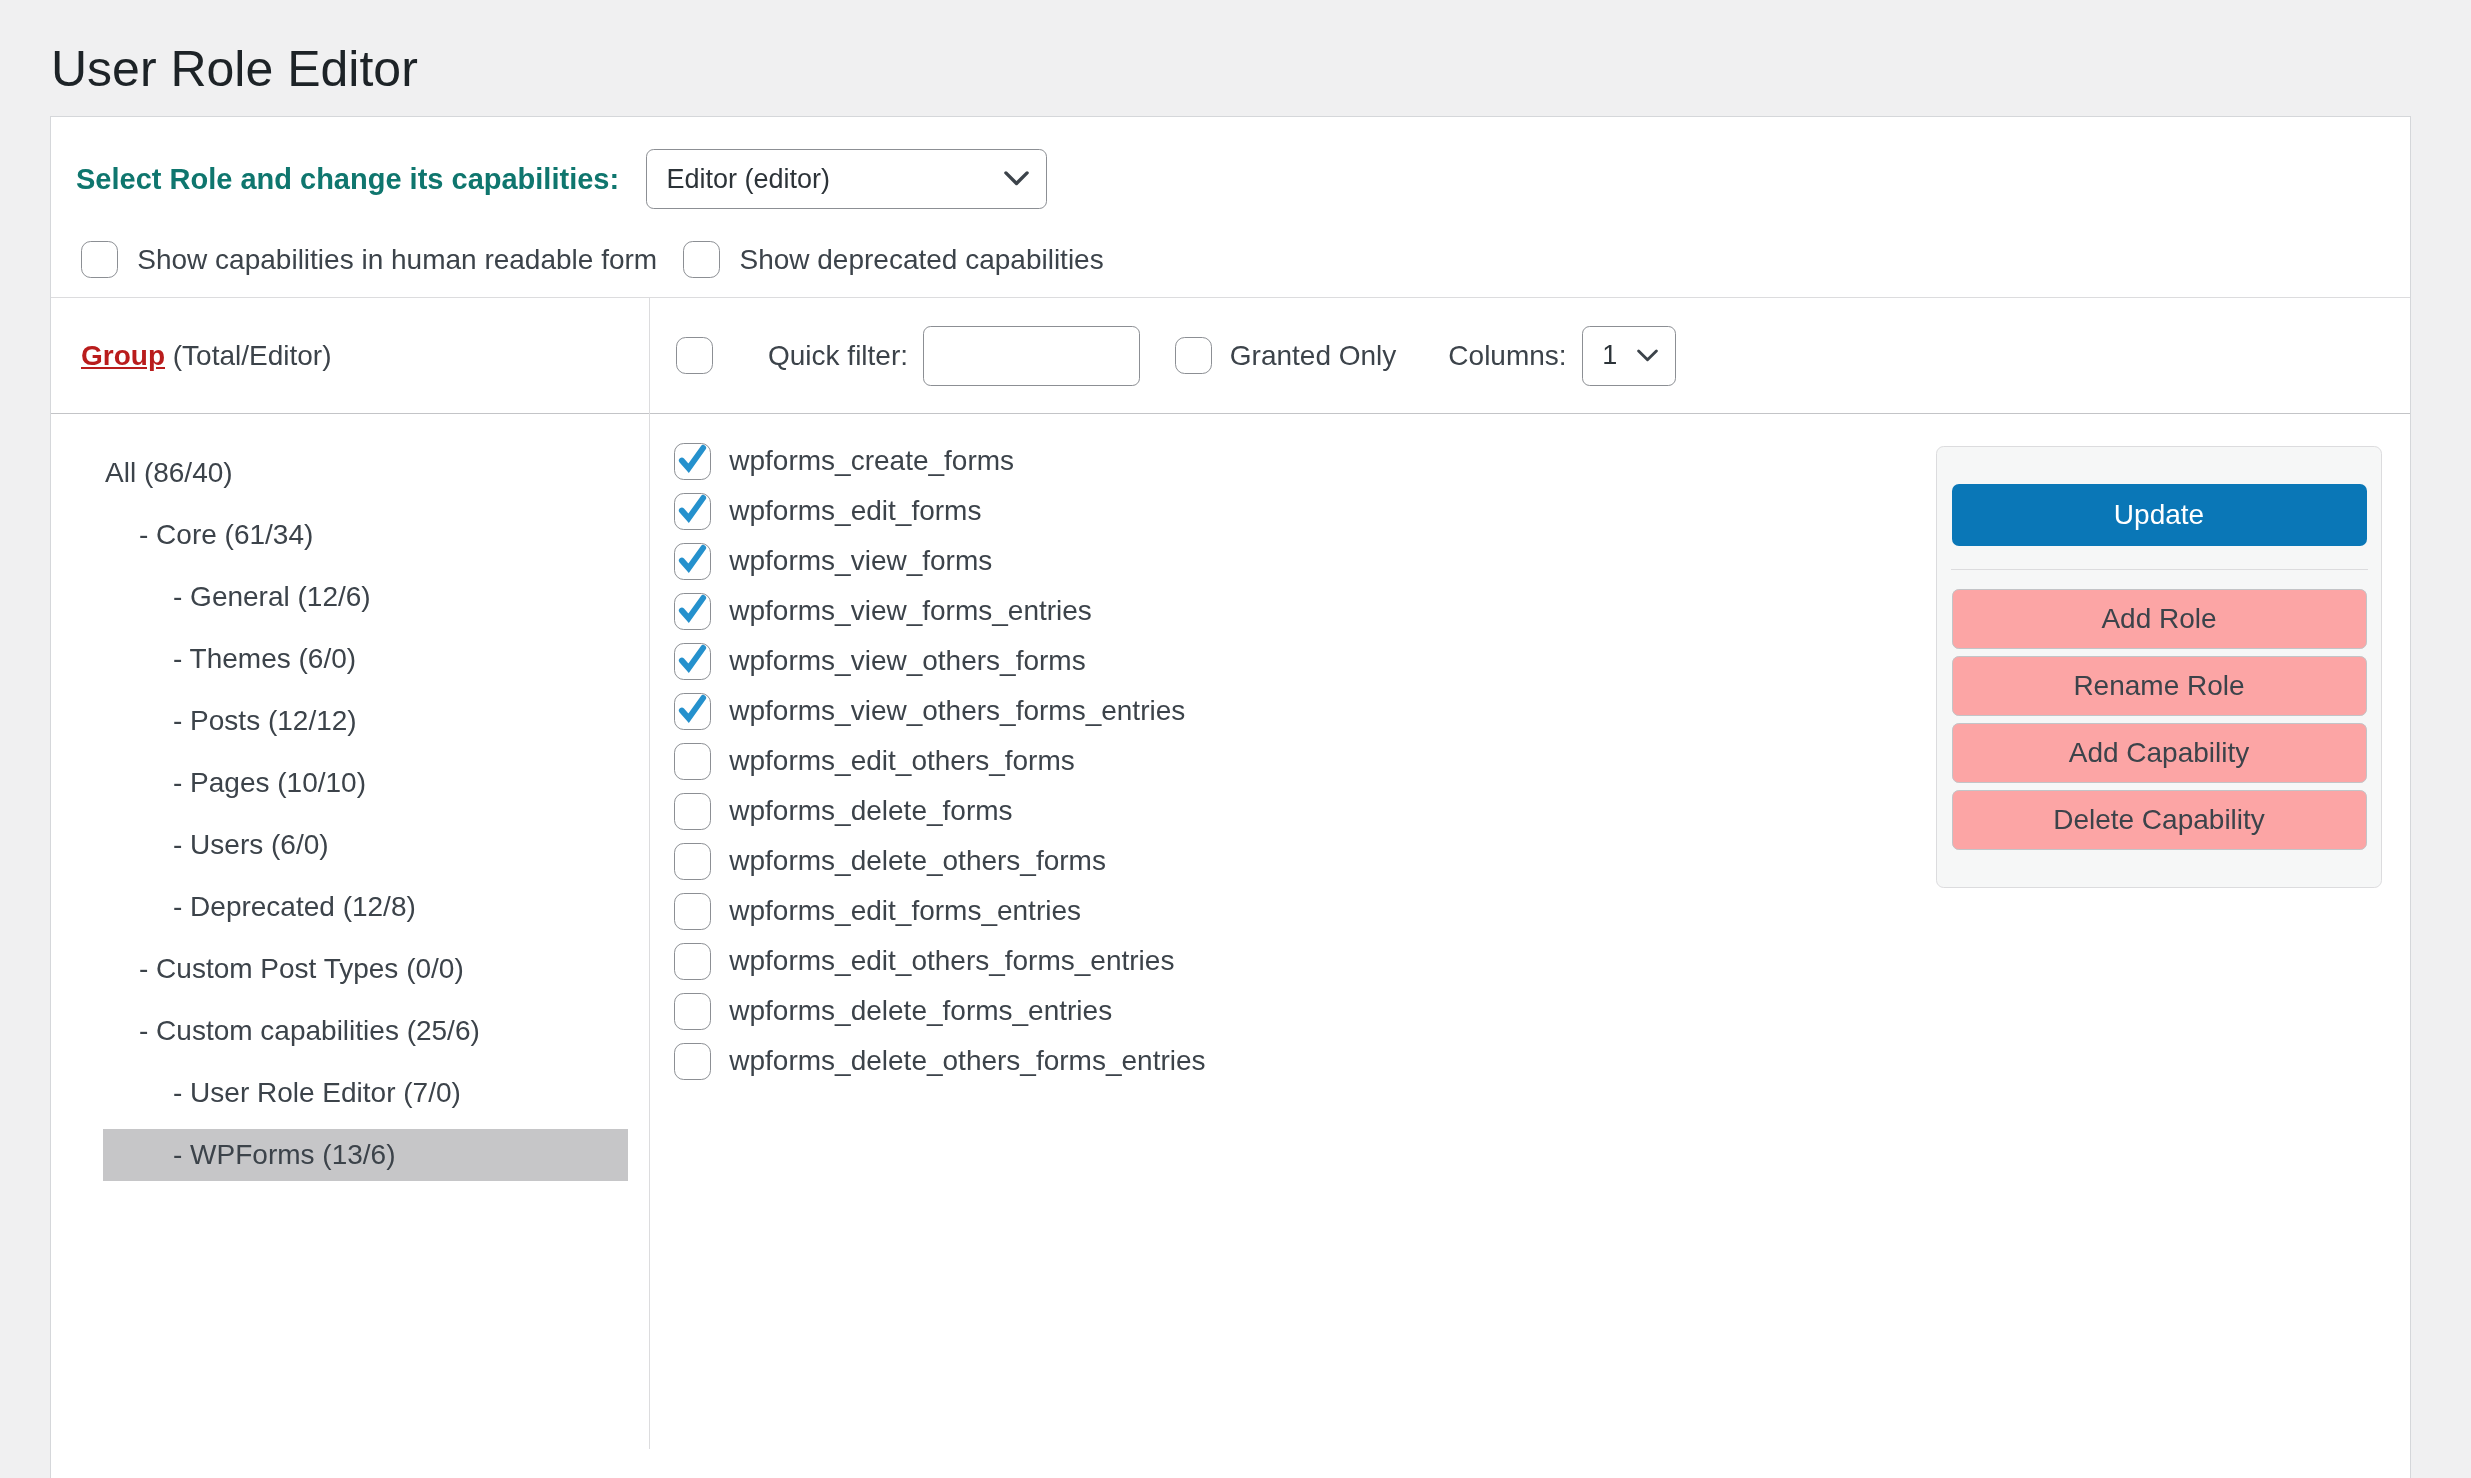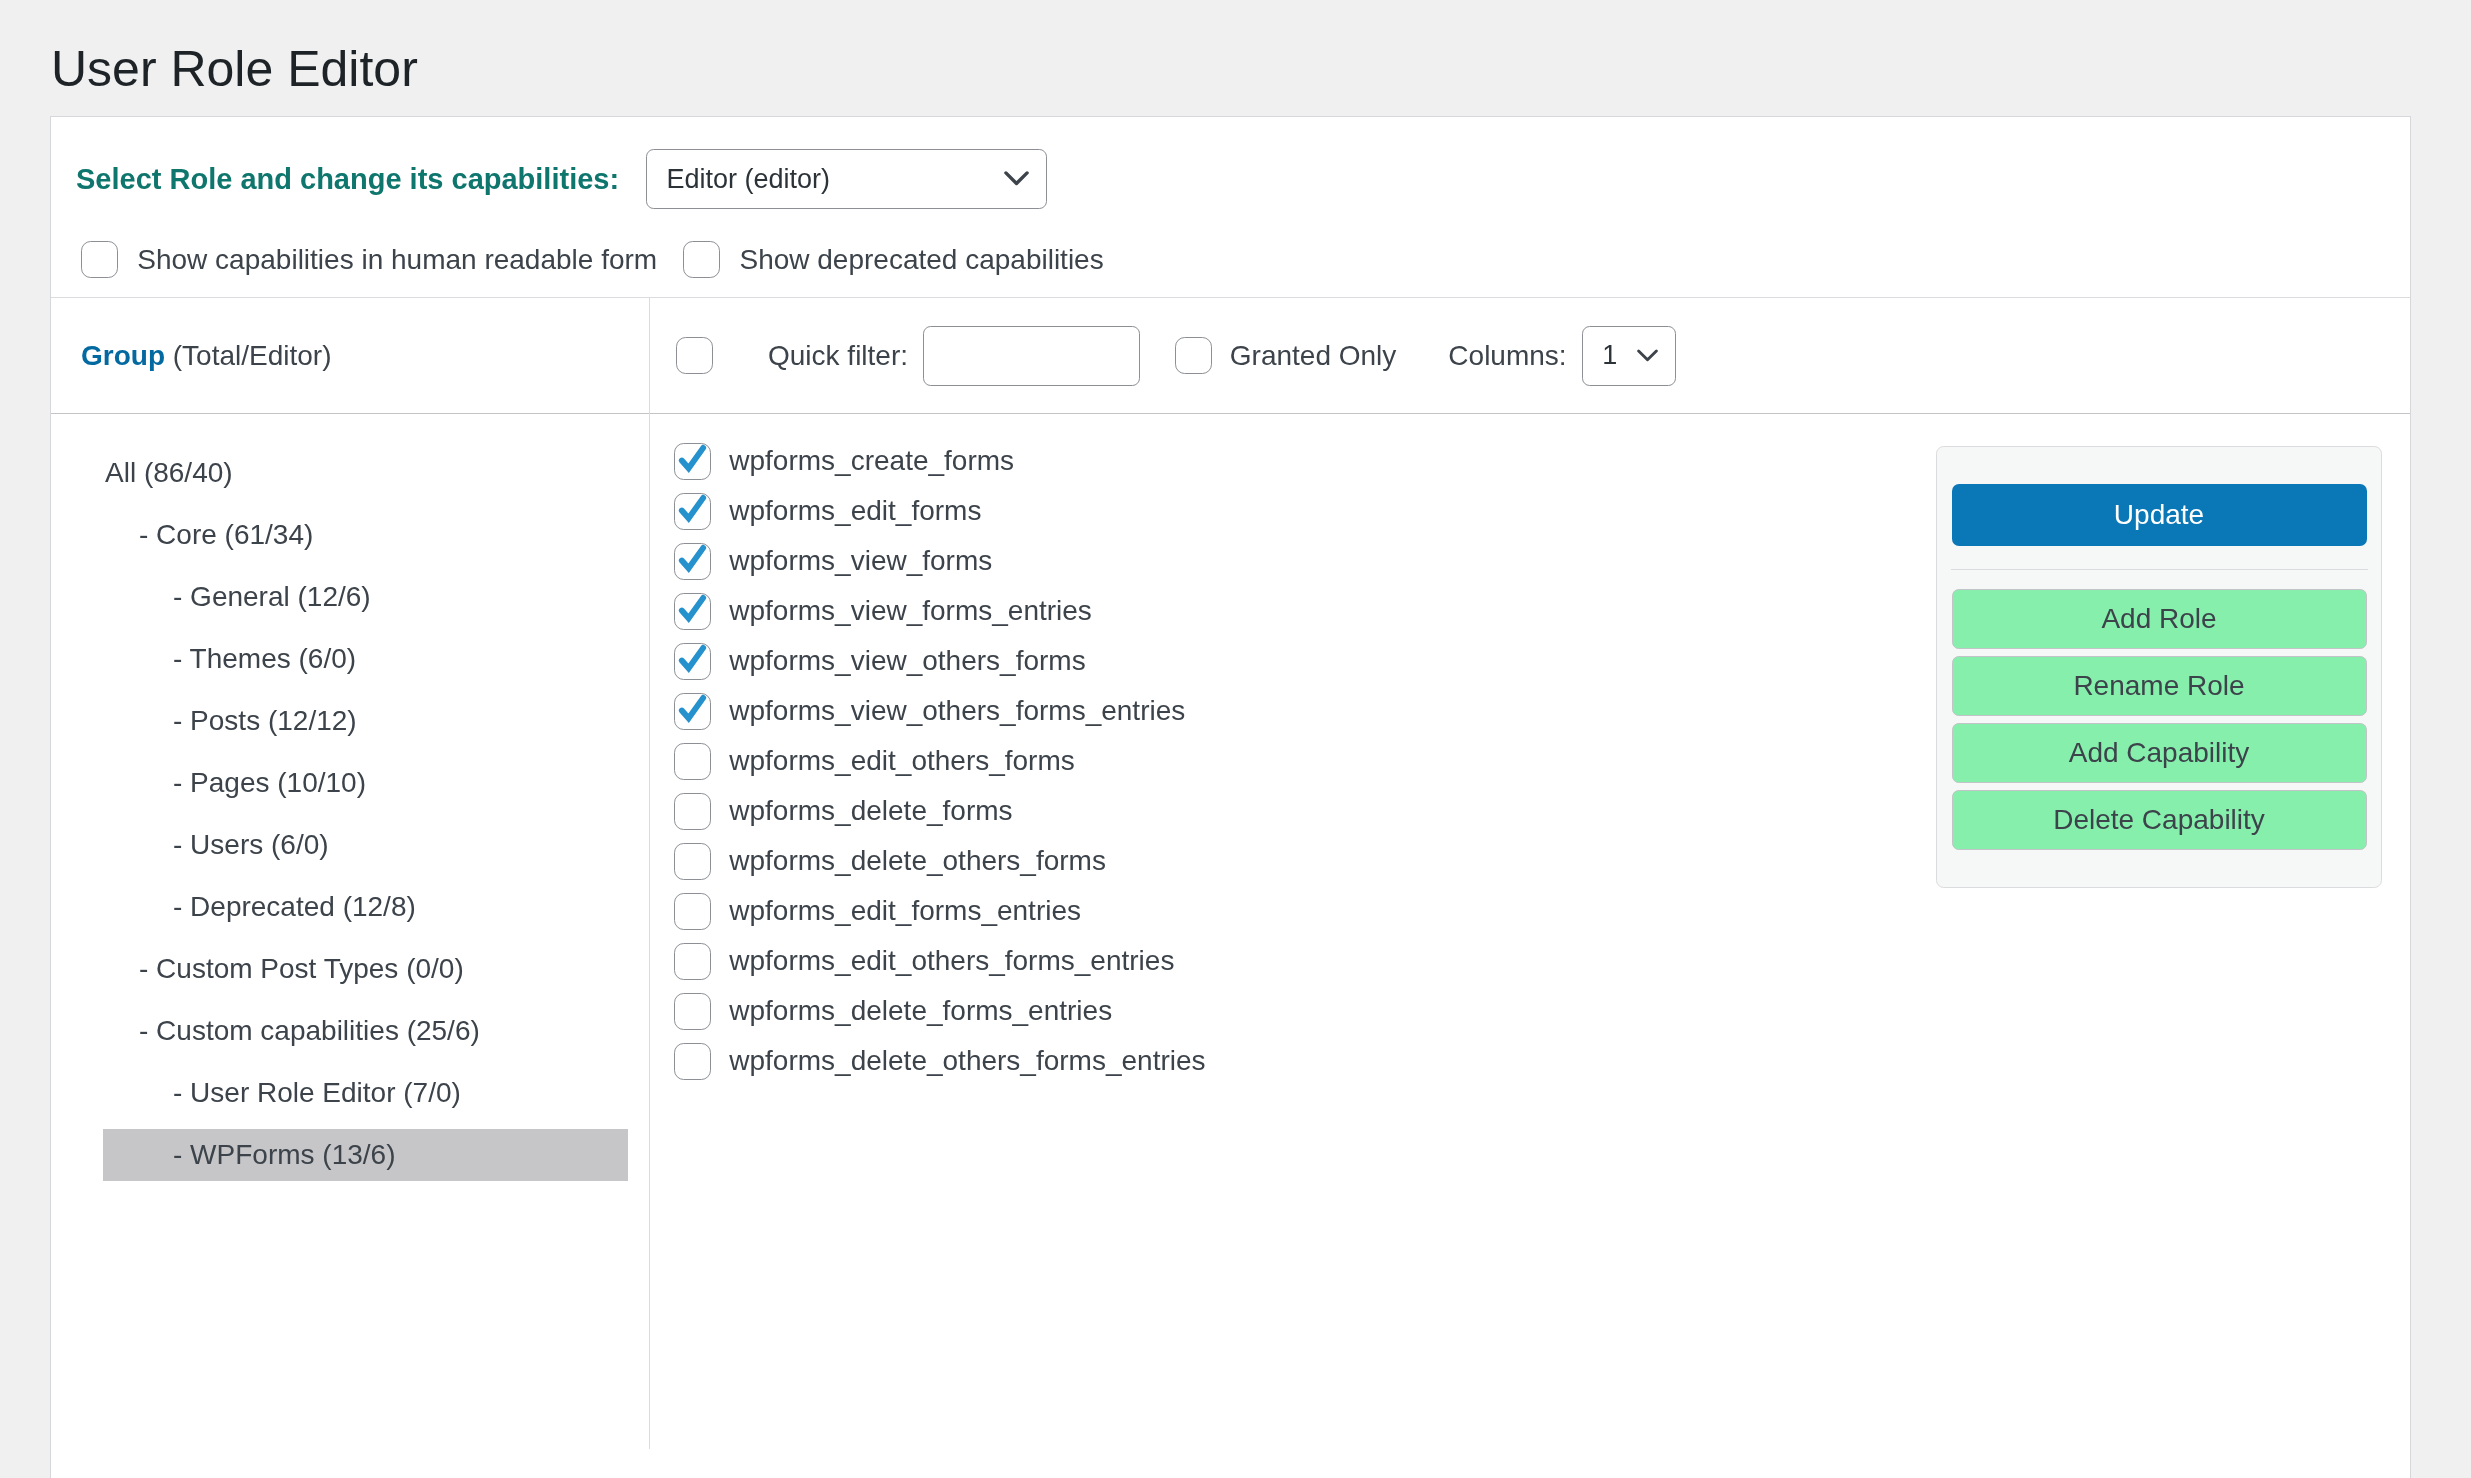--- a/index.html
+++ b/index.html
@@ -81,21 +81,21 @@
   
   .cols { display: flex; min-height: 1151px; }
   .left-col { width: 599px; border-right: 1px solid #dcdcde; }
   .col-header {
     height: 116px;
     border-bottom: 1px solid #c3c4c7;
     display: flex;
     align-items: center;
   }
   .left-header { padding-left: 30px; font-size: 28px; color: #3c434a; }
-  .left-header b { color: #0369a1; }
+  .left-header b { color: #b91c1c; text-decoration: underline; }
   .right-col { flex: 1; }
   .filter-header { padding-left: 26px; }
   .flabel { font-size: 28px; color: #3c434a; }
   .ql-label { margin-left: 55px; }
   .text-input {
     margin-left: 15.4px;
     width: 217px;
     height: 60px;
     border: 1.9px solid #8c8f94;
     border-radius: 7.7px;
@@ -156,21 +156,21 @@
     cursor: pointer;
   }
   .btn.primary {
     background: #0a77b7;
     border: none;
     color: #ffffff;
   }
   .card-sep { border-top: 1px solid #dcdcde; margin: 23px -1px 19.3px -1px; }
   .btn.secondary {
     height: 60px;
-    background: #86efac;
+    background: #fca5a5;
     border: 1.9px solid #c3c4c7;
     border-radius: 6.8px;
     color: #3c434a;
     margin-bottom: 6.8px;
   }
 </style>
 </head>
 <body>
 
 <svg width="0" height="0" style="position:absolute">

